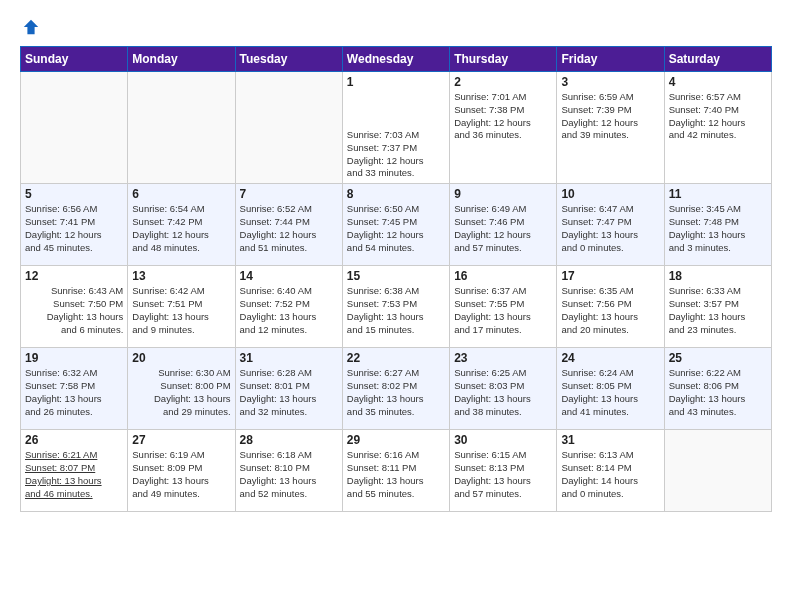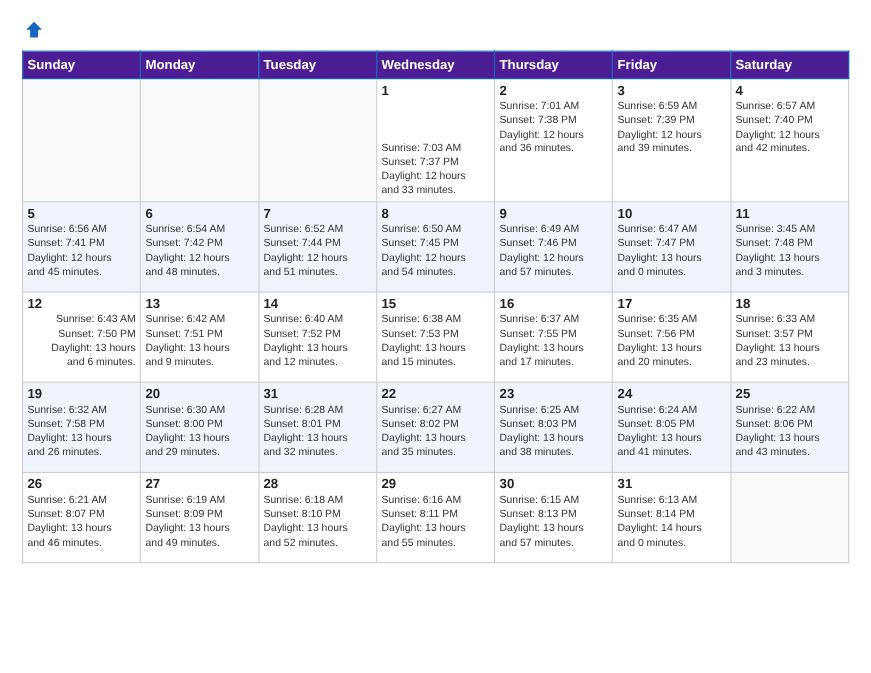--- a/index.html
+++ b/index.html
@@ -269,21 +269,21 @@
         <tr class="alt-row">
           <td>
             <span class="day-number">19</span>
             <div class="day-info" style="white-space: pre-line;">Sunrise: 6:32 AM
 Sunset: 7:58 PM
 Daylight: 13 hours
 and 26 minutes.</div>
           </td>
           <td>
             <span class="day-number">20</span>
-            <div class="day-info" style="white-space: pre-line;">Sunrise: 6:30 AM
+            <div class="day-info" style="white-space: pre-line; text-align: right;">Sunrise: 6:30 AM
 Sunset: 8:00 PM
 Daylight: 13 hours
 and 29 minutes.</div>
           </td>
           <td>
             <span class="day-number">31</span>
             <div class="day-info" style="white-space: pre-line;">Sunrise: 6:28 AM
 Sunset: 8:01 PM
 Daylight: 13 hours
 and 32 minutes.</div>
@@ -313,21 +313,21 @@
             <span class="day-number">25</span>
             <div class="day-info" style="white-space: pre-line;">Sunrise: 6:22 AM
 Sunset: 8:06 PM
 Daylight: 13 hours
 and 43 minutes.</div>
           </td>
         </tr>
         <tr>
           <td>
             <span class="day-number">26</span>
-            <div class="day-info" style="white-space: pre-line;">Sunrise: 6:21 AM
+            <div class="day-info" style="white-space: pre-line; text-decoration: underline;">Sunrise: 6:21 AM
 Sunset: 8:07 PM
 Daylight: 13 hours
 and 46 minutes.</div>
           </td>
           <td>
             <span class="day-number">27</span>
             <div class="day-info" style="white-space: pre-line;">Sunrise: 6:19 AM
 Sunset: 8:09 PM
 Daylight: 13 hours
 and 49 minutes.</div>

